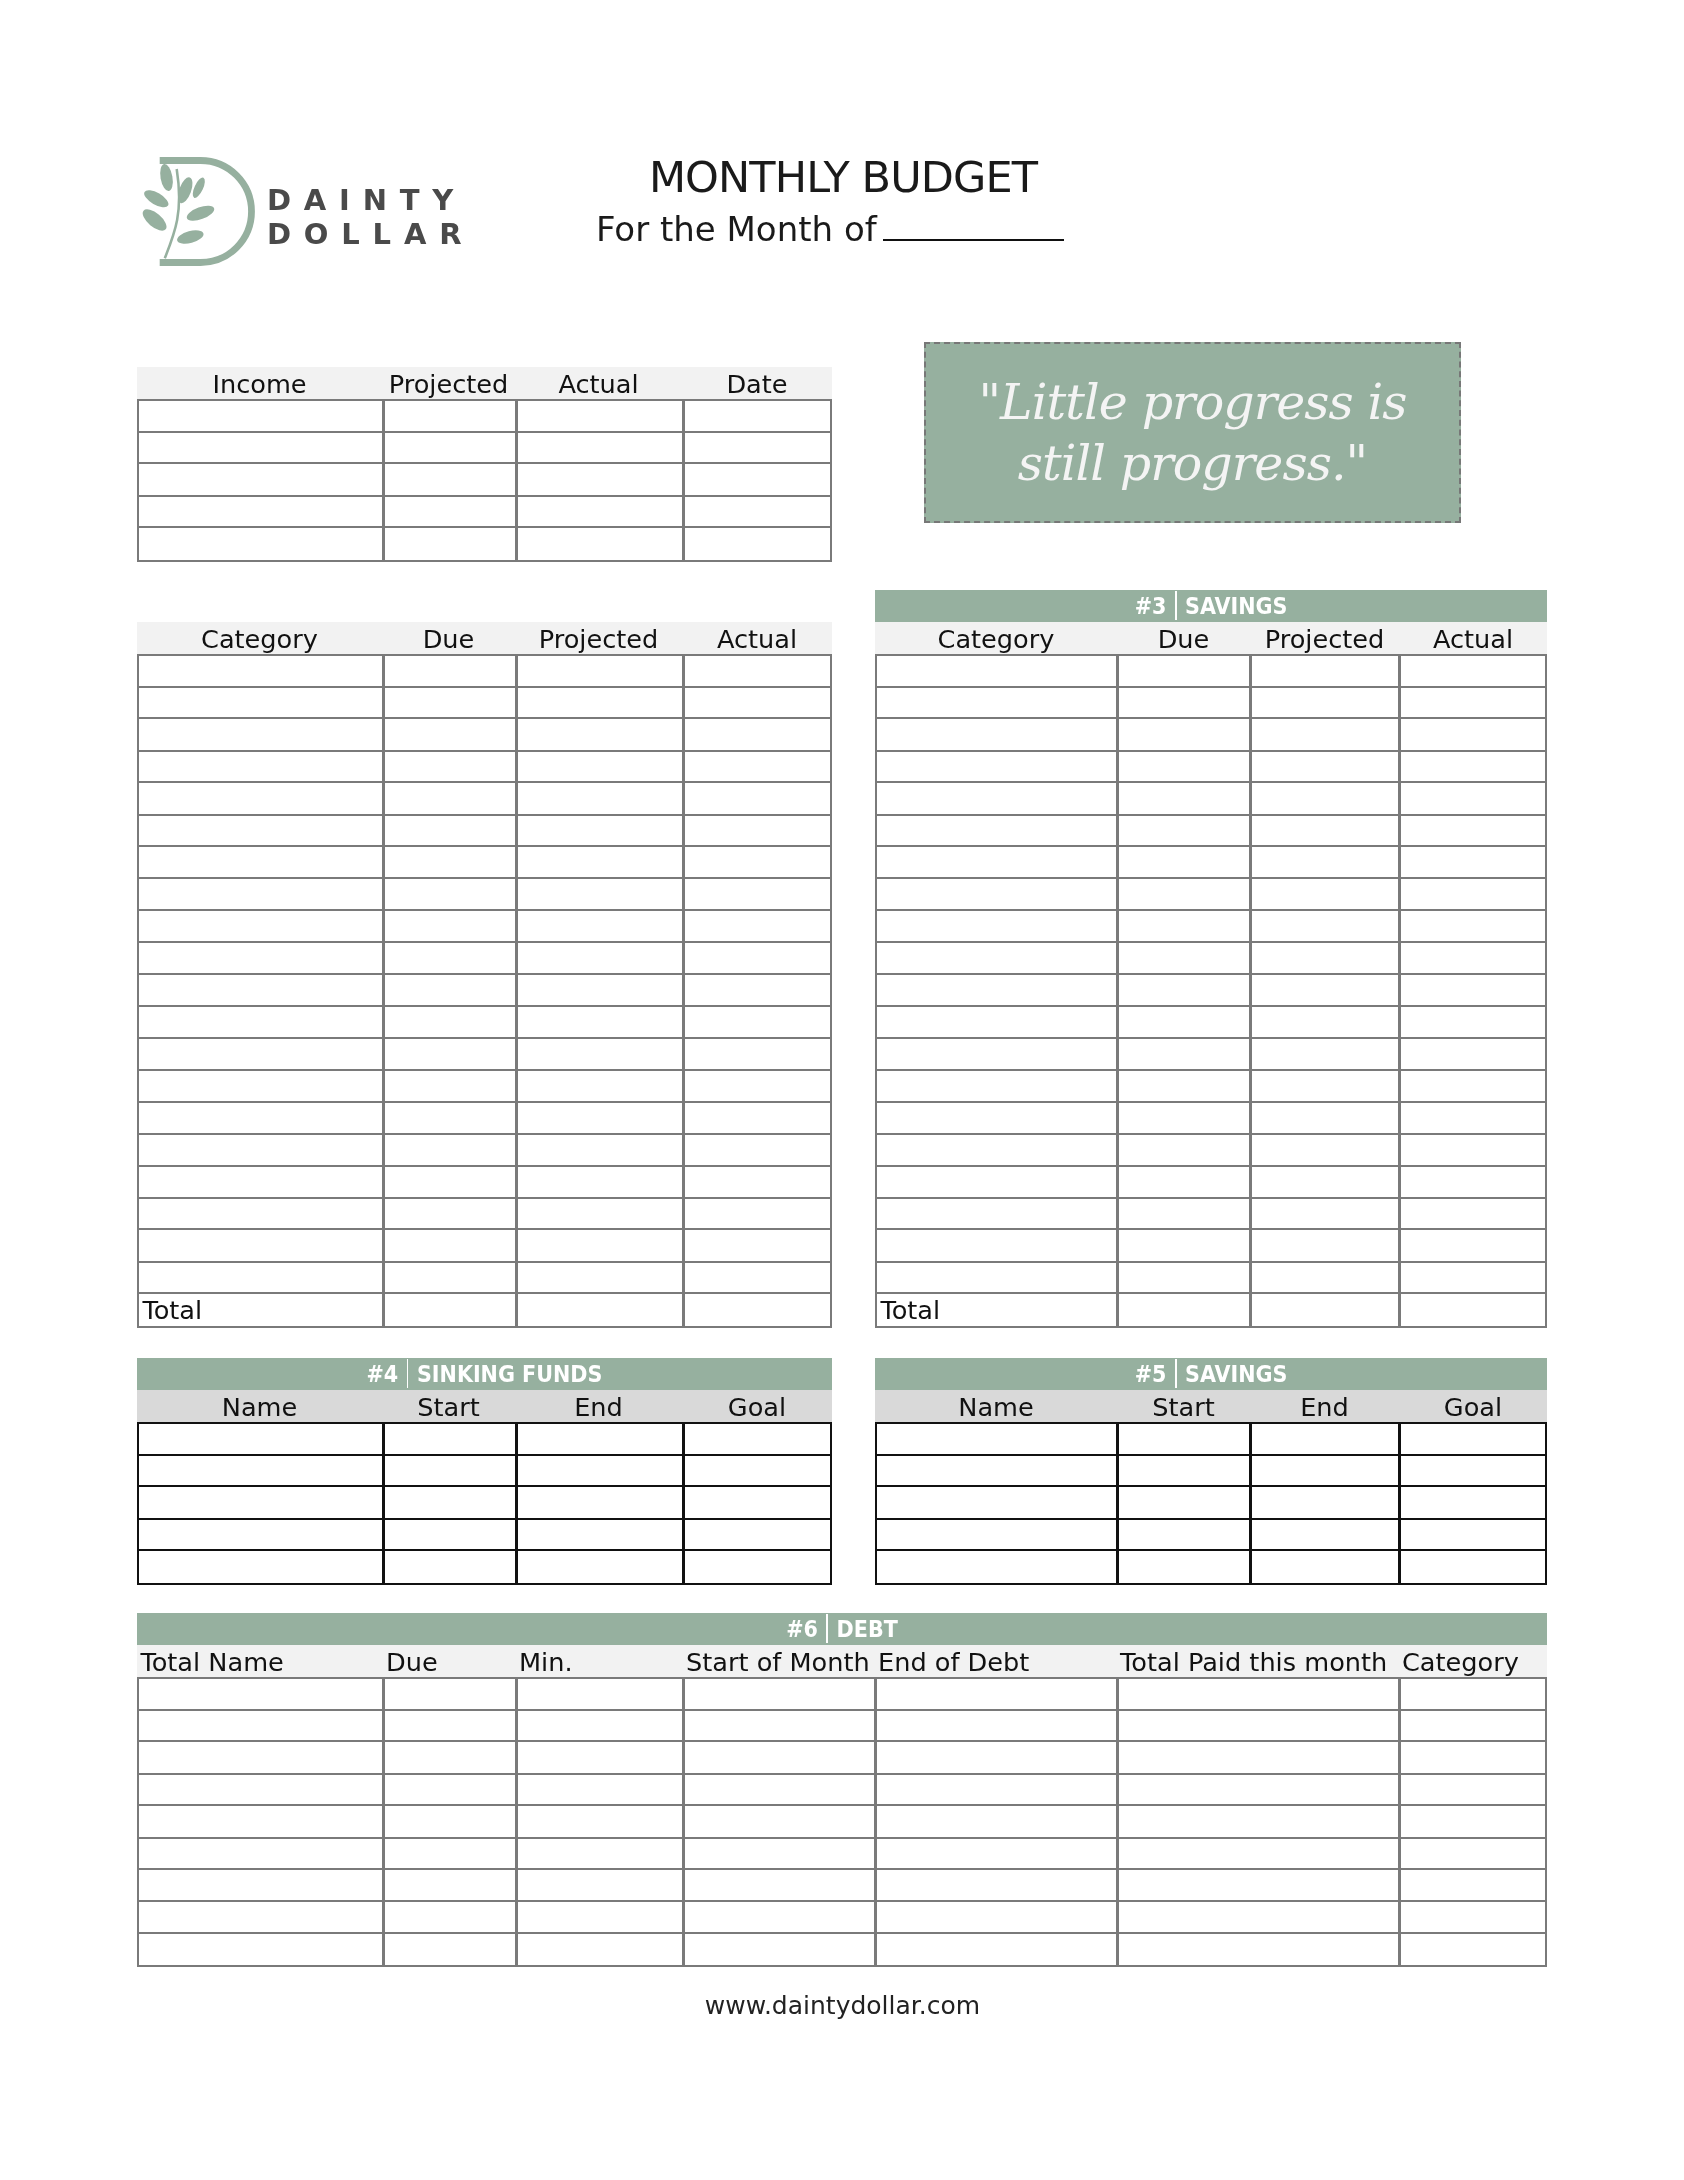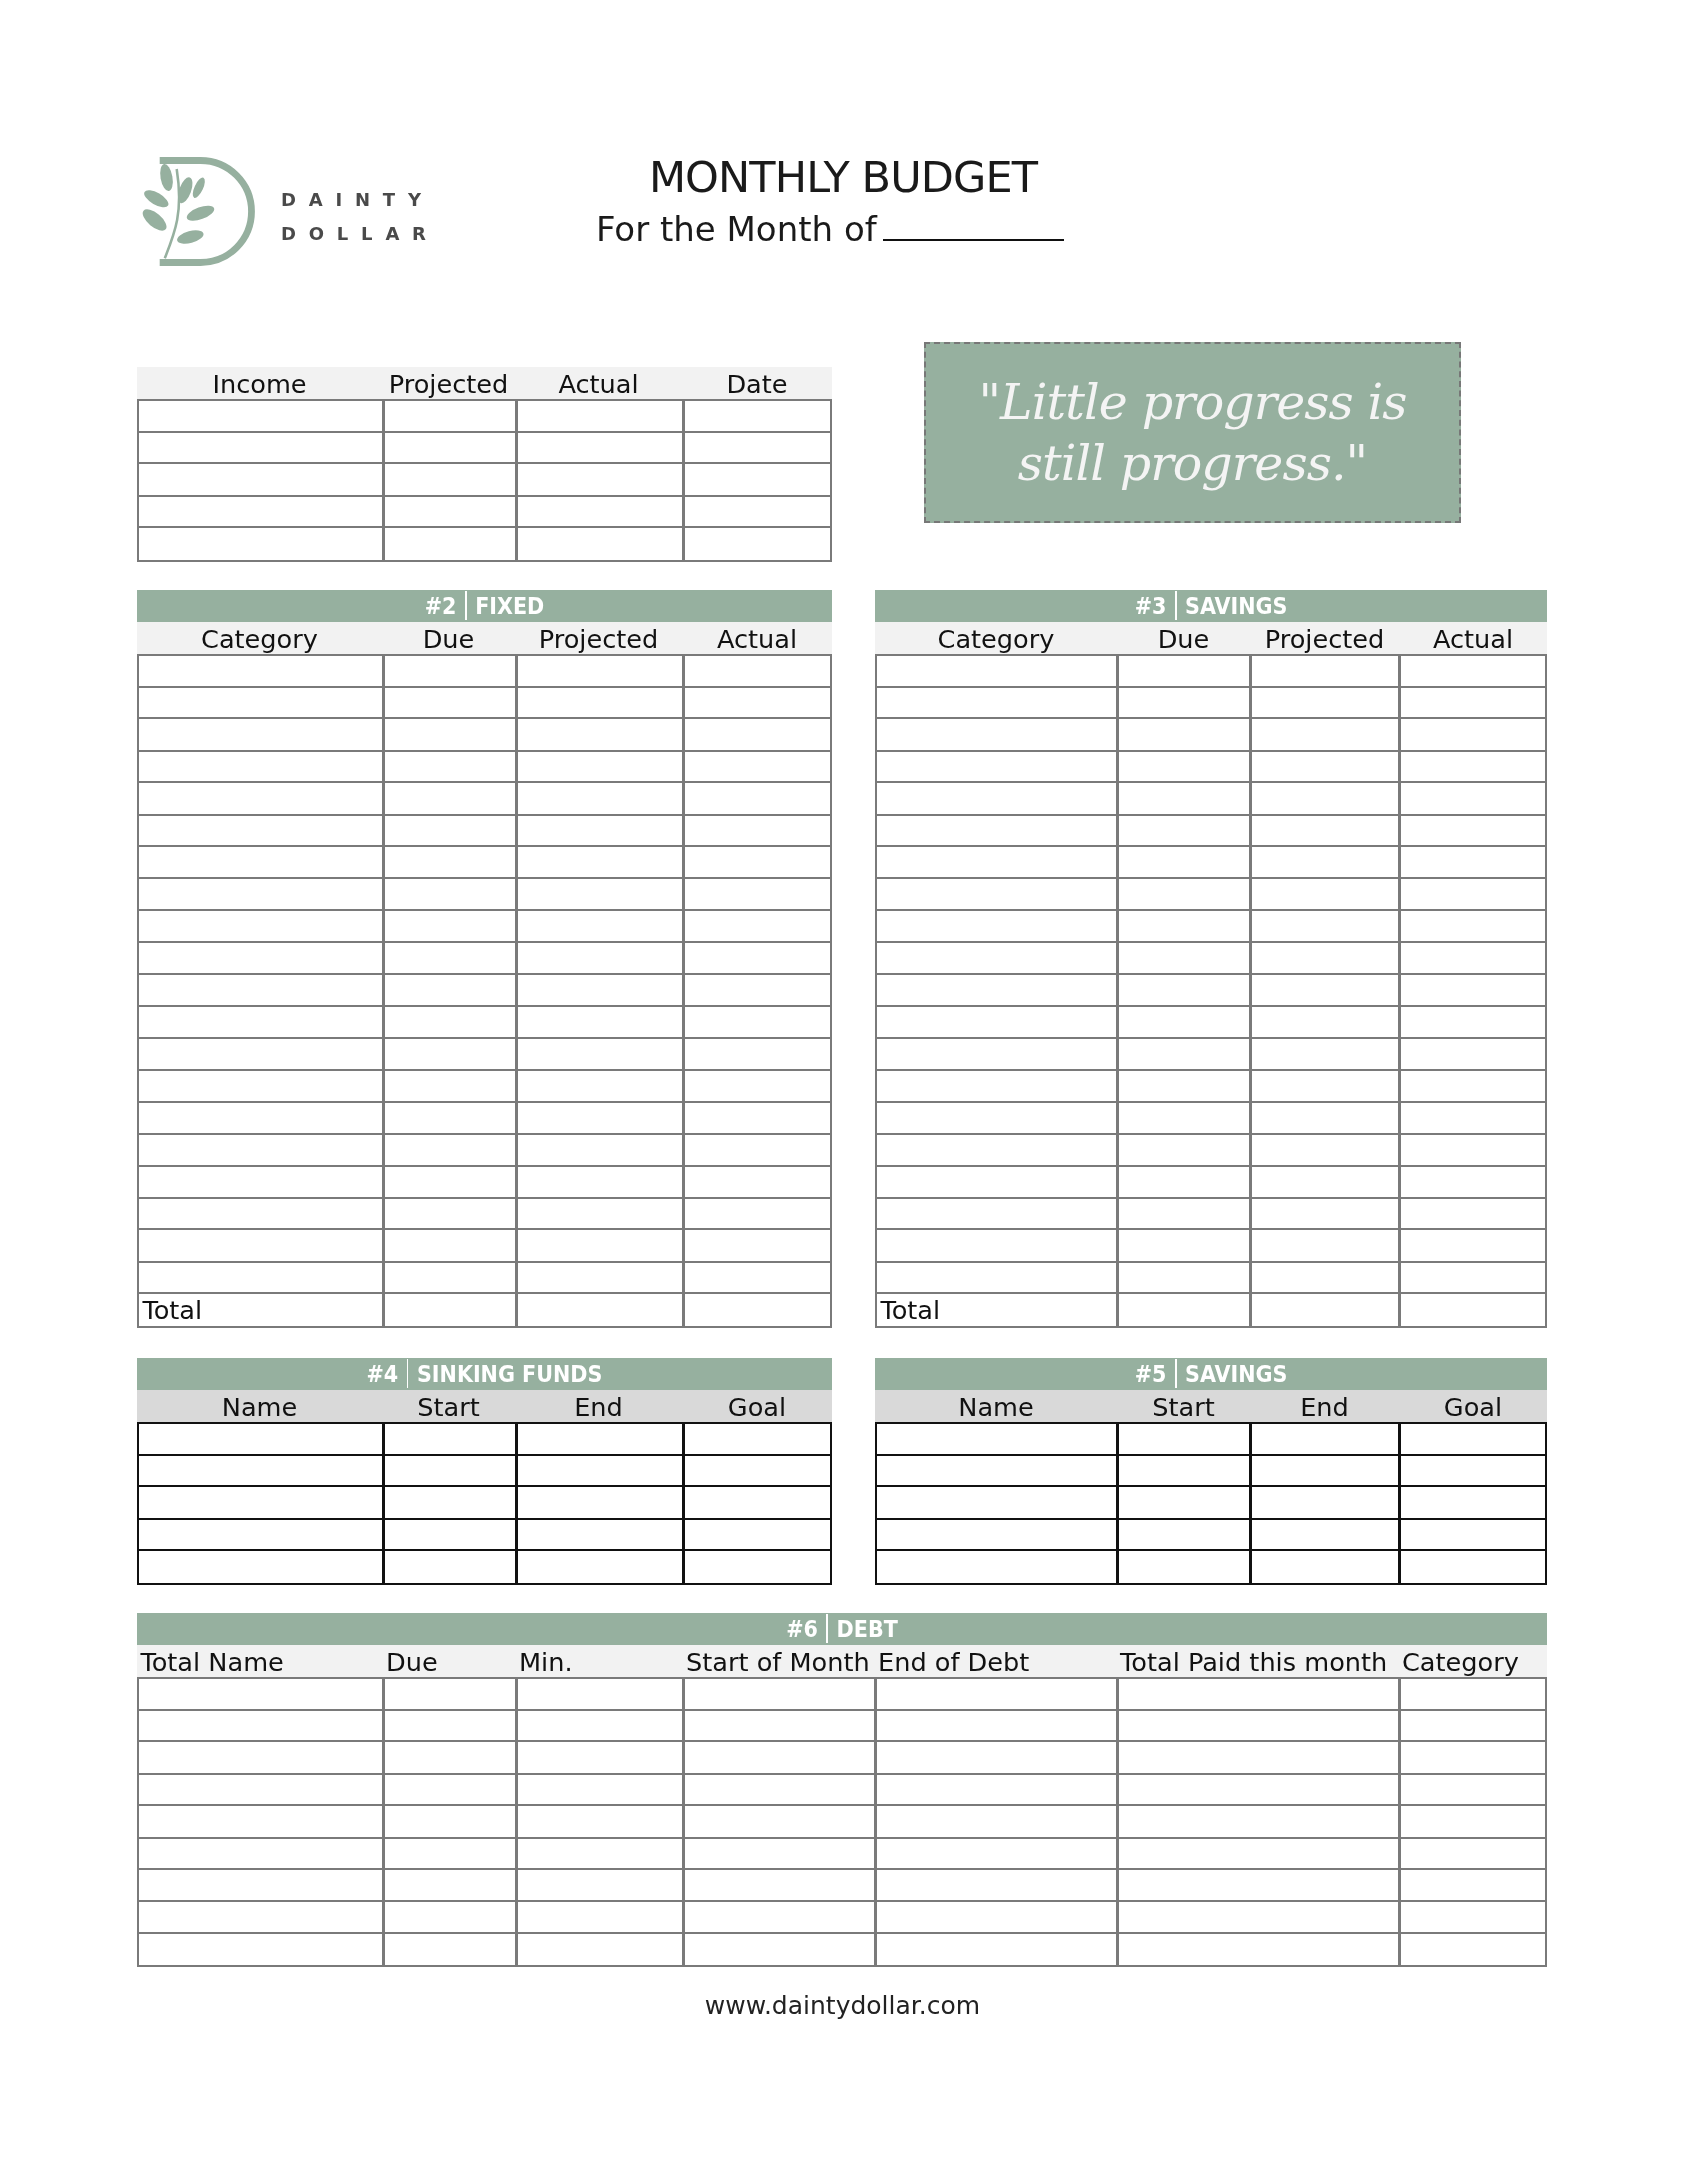--- a/index.html
+++ b/index.html
@@ -3,21 +3,21 @@
 <meta charset="utf-8">
 <style>
   html, body { margin: 0; padding: 0; background: #ffffff; }
   body { width: 1685px; height: 2181px; position: relative; overflow: hidden;
          font-family: "DejaVu Sans", sans-serif; color: #1a1a1a; }
   .abs { position: absolute; }
 
   
   .logo { left: 141px; top: 152px; width: 307px; height: 119px; }
   .logo-text { position: absolute; left: 126px; top: 31px; font-family: "DejaVu Sans", sans-serif;
-               font-size: 18px; font-weight: bold; letter-spacing: 12.8px; color: #4a4a4a; line-height: 34px; margin-left: 14px; }
+               font-size: 29px; font-weight: bold; letter-spacing: 12.8px; color: #4a4a4a; line-height: 34px; }
 
   
   .title { left: 596px; top: 152px; width: 494px; text-align: center; font-size: 43px; font-weight: normal;
            letter-spacing: -0.9px; line-height: 51px; font-family: "DejaVu Sans", sans-serif; }
   .subtitle { left: 596px; top: 208px; width: 494px; font-size: 34px; line-height: 43px; text-align: left; }
   .subtitle .blank { display: inline-block; width: 181px; border-bottom: 2.6px solid #111; height: 31px; vertical-align: baseline; margin-left: 6.8px; }
 
   
   .quote { left: 924px; top: 342px; width: 537px; height: 181px; background: #96b09f;
            border: 2.6px dashed #777; box-sizing: border-box; display: flex; align-items: center; justify-content: center;
@@ -104,21 +104,20 @@
       <div style="position: absolute; left: 378px; top: 96px; width: 162px; height: 27px;"></div>
       <div style="position: absolute; left: 545px; top: 96px; width: 145px; height: 27px;"></div>
       <div style="position: absolute; left: 0px; top: 128px; width: 240px; height: 27px;"></div>
       <div style="position: absolute; left: 245px; top: 128px; width: 128px; height: 27px;"></div>
       <div style="position: absolute; left: 378px; top: 128px; width: 162px; height: 27px;"></div>
       <div style="position: absolute; left: 545px; top: 128px; width: 145px; height: 27px;"></div>
     </div>
   </div>
 
 <div class="tbl" id="t-fixed" style="left: 137px; top: 590px; width: 695px; height: 738px;">
-    <div class="band"><span>#2</span><span class="sep"></span><span>FIXED</span></div>
     <div class="colhead" style="top: 31.5px;">
       <span style="left: 0px; width: 245px; text-align: center;">Category</span>
       <span style="left: 245px; width: 133px; text-align: center;">Due</span>
       <span style="left: 378px; width: 167px; text-align: center;">Projected</span>
       <span style="left: 545px; width: 150px; text-align: center;">Actual</span>
     </div>
     <div class="grid" style="top: 64px; width: 695px; height: 674px;">
       <div class="row" style="top: 30px;"></div>
       <div class="row" style="top: 61px;"></div>
       <div class="row" style="top: 94px;"></div>

